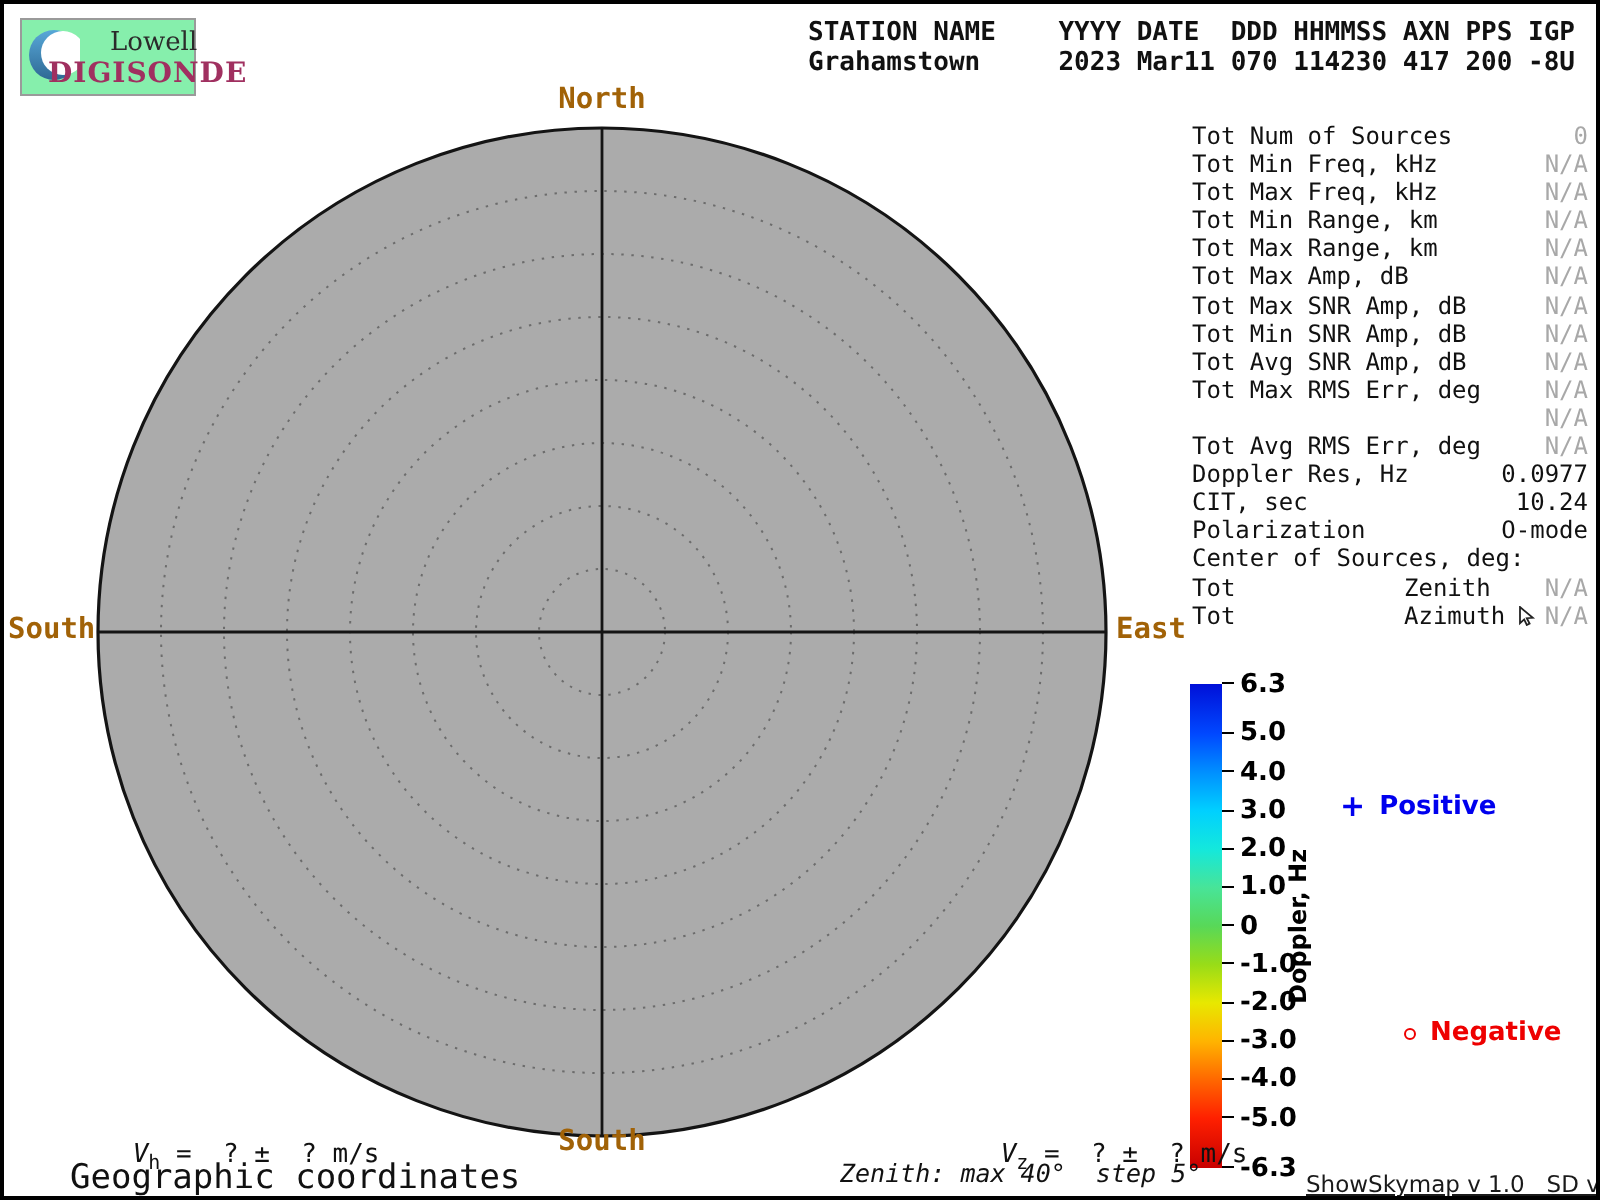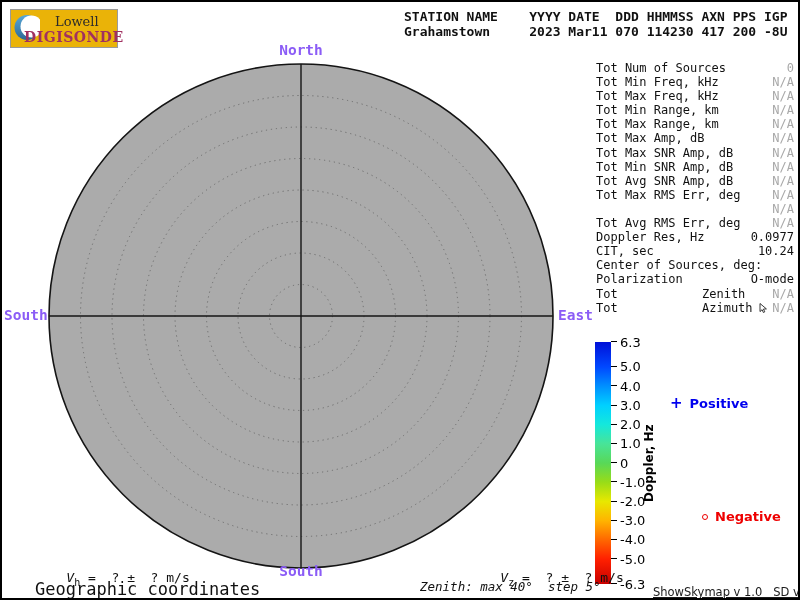--- a/index.html
+++ b/index.html
@@ -2,54 +2,54 @@
 <html style="--page-bg: #FFFFFF; --plot-bg: #ABABAB; --muted: #A8A8A8; --positive: #0000EE; --negative: #EE0000; --brand: #A03060;"><head>
 <meta charset="utf-8">
 <style>
   html,body{margin:0;padding:0;background:#e8e8e8;}
   .page{position:relative;width:800px;height:600px;background:var(--page-bg,#fff);
         border:2px solid #000;box-sizing:border-box;overflow:hidden;
         font-family:"DejaVu Sans Mono","Liberation Mono",monospace;color:#111;}
   .pre{white-space:pre;}
 
   
-  .logo{position:absolute;left:8px;top:7px;width:108px;height:39px;background:#eab308;
+  .logo{position:absolute;left:8px;top:7px;width:88px;height:39px;background:#86efac;
         border:1px solid #9a9a9a;box-sizing:border-box;}
   .logo svg{position:absolute;left:3px;top:2px;}
   .logo-lowell{position:absolute;left:44px;top:4px;font-family:"DejaVu Serif","Liberation Serif",serif;
         font-size:13px;color:#2b2b2b;}
   .logo-digisonde{position:absolute;left:13px;top:19px;font-family:"DejaVu Serif","Liberation Serif",serif;
         font-size:14px;font-weight:bold;letter-spacing:.5px;color:var(--brand,#A03060);}
 
   
   .hdr{position:absolute;left:402px;top:7px;font-weight:bold;font-size:13px;line-height:15px;}
 
   
   .skymap-svg{position:absolute;left:43px;top:58px;}
-  .compass{position:absolute;font-weight:bold;font-size:14.5px;color:#8b5cf6;}
+  .compass{position:absolute;font-weight:bold;font-size:14.5px;color:#a16207;}
   .compass.n{left:299px;top:40px;transform:translateX(-50%);}
   .compass.s{left:299px;top:561px;transform:translateX(-50%);}
   .compass.w{left:2px;top:305px;width:40px;text-align:right;}
   .compass.e{left:556px;top:305px;}
 
   
   .stats{position:absolute;left:594px;top:59px;width:198px;font-size:12px;}
   .stat-row{position:relative;height:14.1px;line-height:14.1px;}
   .stat-label{position:absolute;left:0;top:0;white-space:pre;}
   .stat-mid{position:absolute;left:106px;top:0;white-space:pre;}
   .stat-value{position:absolute;right:0;top:0;}
   .muted{color:var(--muted,#A8A8A8);}
   .cursor-icon{position:relative;top:1px;margin-left:6px;}
 
   
   .colorbar{position:absolute;left:593px;top:340px;width:16px;height:242px;}
   .cb-ticks{position:absolute;left:593px;top:340px;width:60px;height:242px;}
   .cb-tick{position:absolute;left:16px;width:6px;height:0;border-top:1.6px solid #000;}
   .cb-label{position:absolute;left:25px;font-family:"DejaVu Sans","Liberation Sans",sans-serif;
-        font-weight:normal;font-size:13px;line-height:13px;color:#000;}
+        font-weight:bold;font-size:13px;line-height:13px;color:#000;}
   .cb-title{position:absolute;left:640px;top:340px;width:18px;height:242px;
         writing-mode:vertical-rl;transform:rotate(180deg);text-align:center;
         font-family:"DejaVu Sans","Liberation Sans",sans-serif;font-weight:bold;font-size:12px;color:#000;}
 
   
   .legend{position:absolute;font-family:"DejaVu Sans","Liberation Sans",sans-serif;
         font-weight:bold;font-size:13px;display:flex;align-items:center;gap:7px;}
   .legend.pos{left:668px;top:394px;color:var(--positive,#0000EE);}
   .legend.neg{left:700px;top:507px;color:var(--negative,#EE0000);}
   .plus-glyph{font-size:15px;line-height:13px;}
@@ -159,26 +159,26 @@
       </div>
       <div class="stat-row">
         <span class="stat-label">Doppler Res, Hz</span>
         <span class="stat-value">0.0977</span>
       </div>
       <div class="stat-row">
         <span class="stat-label">CIT, sec</span>
         <span class="stat-value">10.24</span>
       </div>
       <div class="stat-row">
+        <span class="stat-label">Polarization</span>
+        <span class="stat-value">O-mode</span>
+      </div>
+      <div class="stat-row">
         <span class="stat-label">Center of Sources, deg:</span>
         <span class="stat-value"></span>
-      </div>
-      <div class="stat-row">
-        <span class="stat-label">Polarization</span>
-        <span class="stat-value">O-mode</span>
       </div>
       <div class="stat-row">
         <span class="stat-label">Tot</span>
         <span class="stat-mid">Zenith</span>
         <span class="stat-value muted">N/A</span>
       </div>
       <div class="stat-row">
         <span class="stat-label">Tot</span>
         <span class="stat-mid">Azimuth<svg class="cursor-icon" width="9" height="10" viewBox="0 0 9 10">
             <path d="M1,0.5 L1,8.6 L3.1,6.7 L4.4,9.5 L5.8,8.8 L4.4,6.1 L7.4,5.9 Z" fill="#ffffff" stroke="#222" stroke-width="0.9"></path>

